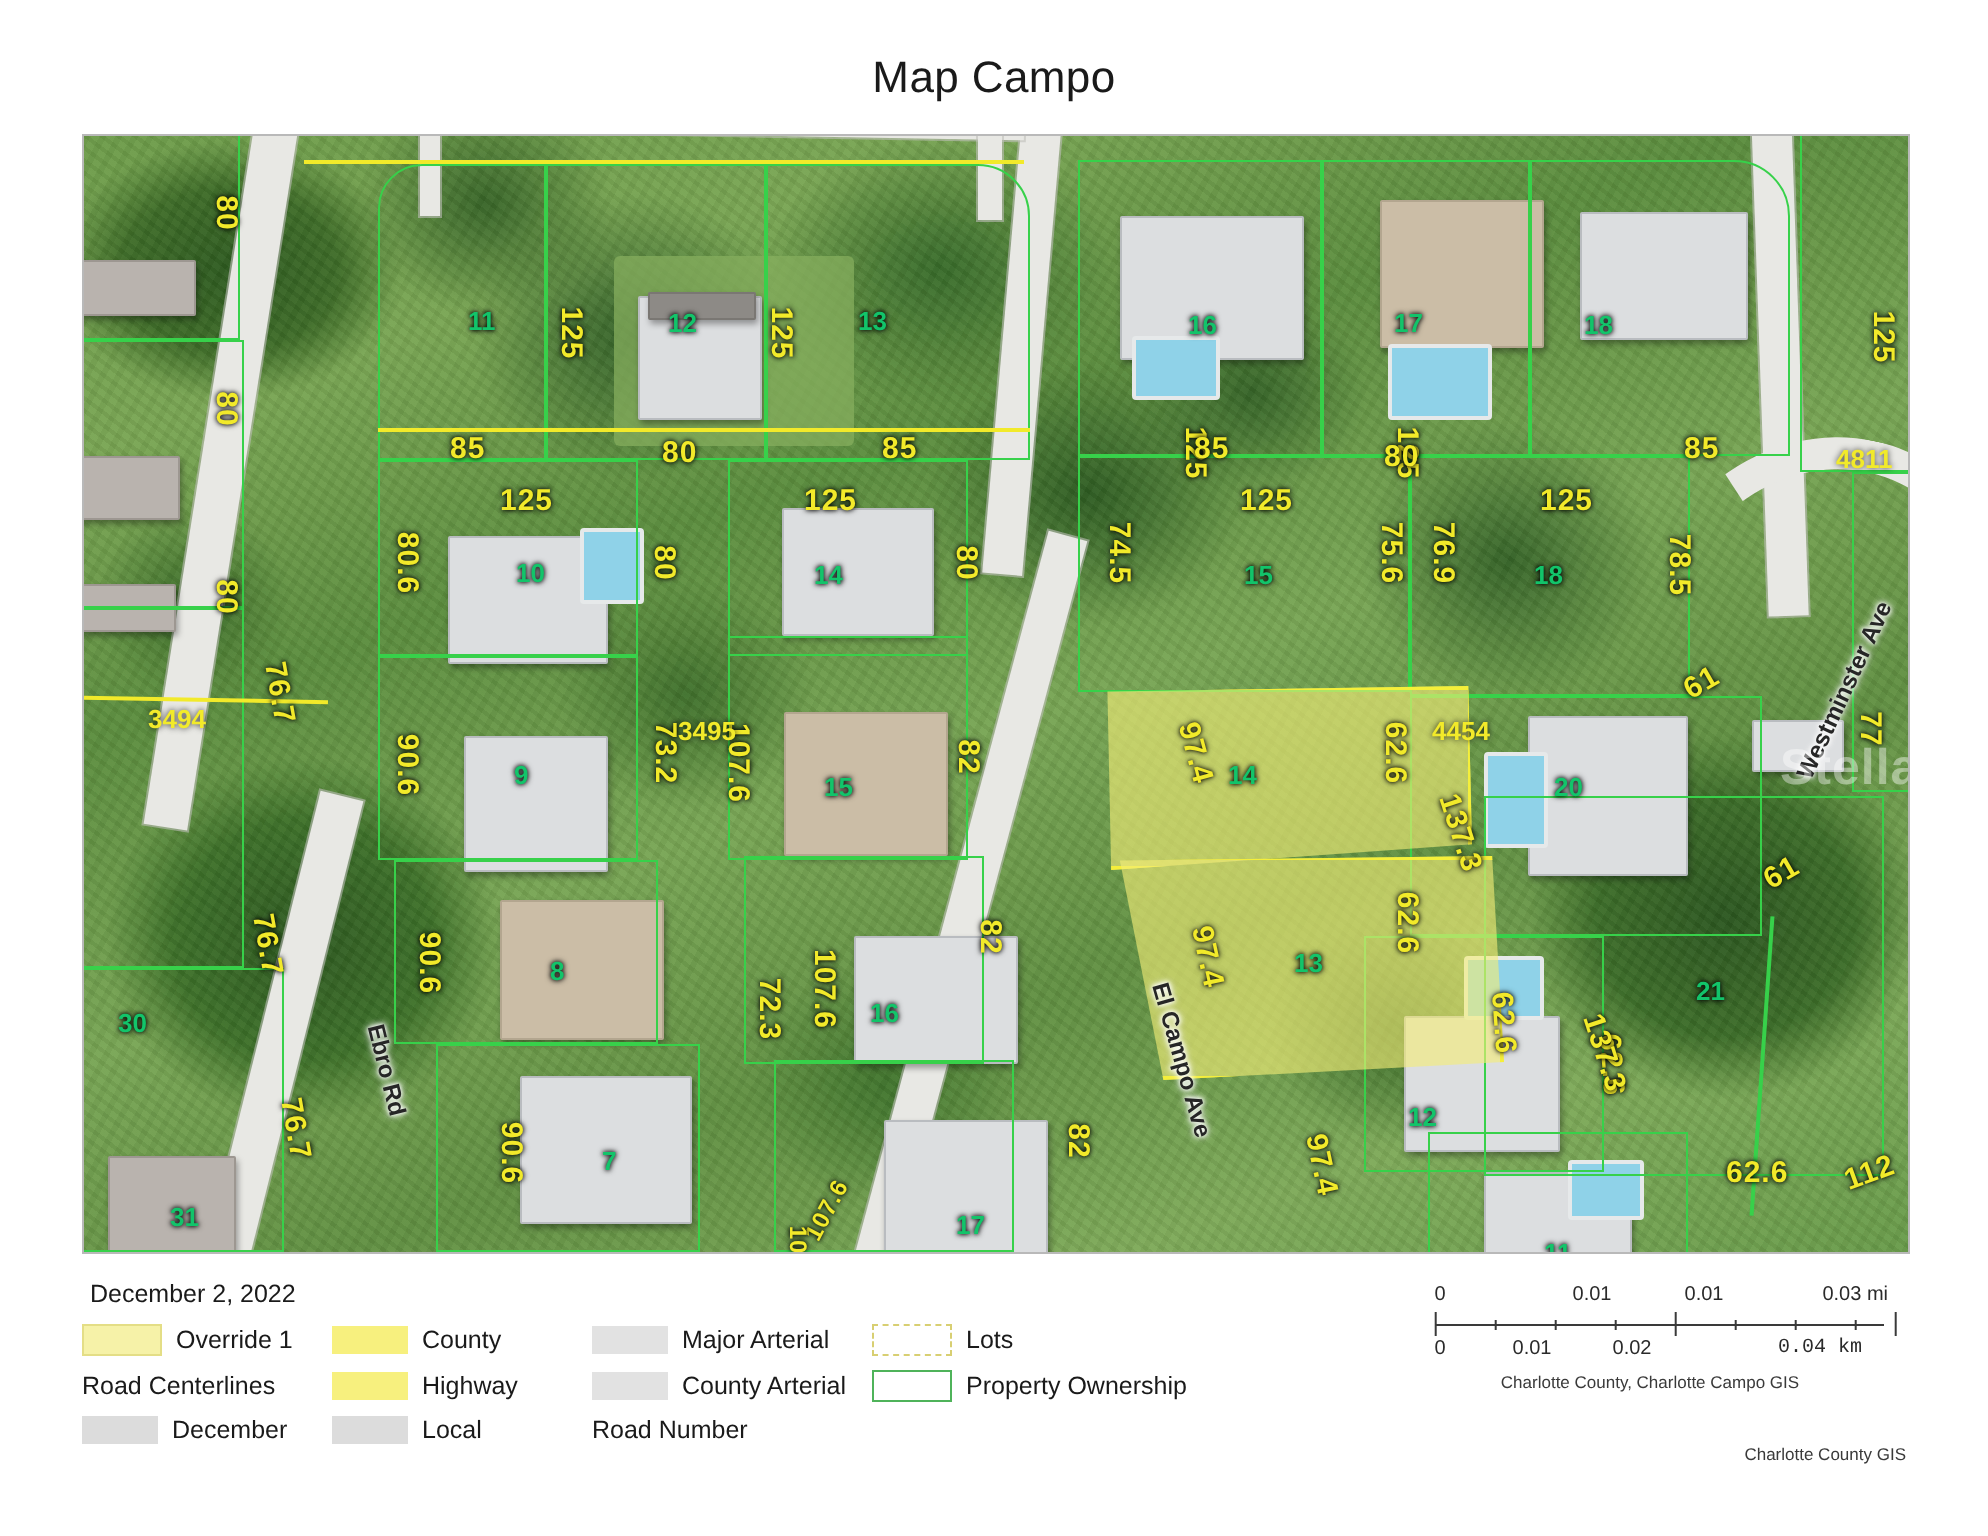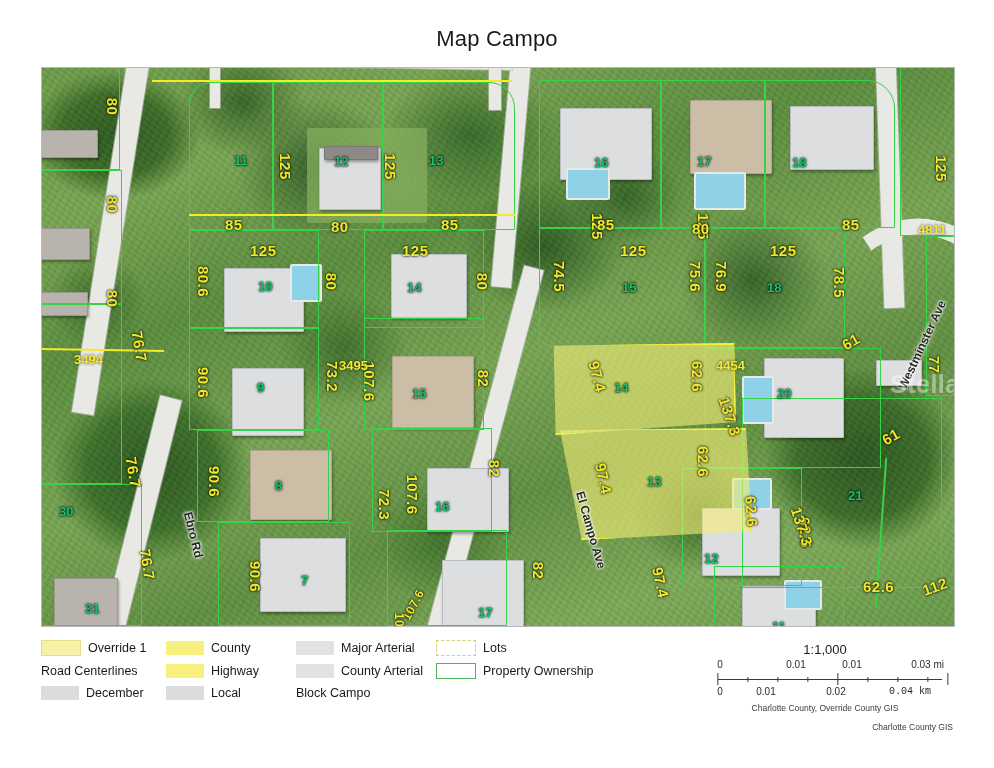--- a/index.html
+++ b/index.html
@@ -267,20 +267,21 @@
   <div class="addr" style="left:876px;top:154px;">4811</div>
 
   <div class="street" style="left:128px;top:460px;transform:rotate(76deg);">Ebro Rd</div>
   <div class="street" style="left:509px;top:455px;transform:rotate(74deg);">El Campo Ave</div>
   <div class="street" style="left:832px;top:270px;transform:rotate(-65deg);">Westminster Ave</div>
 
   <div class="watermark" style="left:848px;top:302px;">StellarMLS</div>
 </div>
 
 <div id="legend">
+  <div id="legend-date">December 2, 2022</div>
   <div class="leg-grid">
 
     <div class="leg-cell">
       <span class="sw ov"></span>
       <span>Override 1</span>
     </div>
     <div class="leg-cell">
       <span class="sw free"></span>
       <span>County</span>
     </div>
@@ -311,31 +312,30 @@
 
     <div class="leg-cell">
       <span class="sw grey2"></span>
       <span>December</span>
     </div>
     <div class="leg-cell">
       <span class="sw grey2"></span>
       <span>Local</span>
     </div>
     <div class="leg-cell">
-      <span>Block Campo</span>
+      <span>Road Number</span>
     </div>
     <div class="leg-cell">
       <span></span>
     </div>
 
   </div>
 </div>
 
 <div id="scalebar">
-  <div id="scale-ratio">1:1,000</div>
 
   <div class="sb-row">
     <span class="sb-lab" style="left:20px;">0</span>
     <span class="sb-lab" style="left:96px;">0.01</span>
     <span class="sb-lab" style="left:152px;">0.01</span>
     <span class="sb-lab r" style="left:244px;">0.03 mi</span>
   </div>
 
   <div class="sb-axis">
     <div class="sb-line"></div>
@@ -346,20 +346,20 @@
     <div class="tick maj" style="left:138px;"></div>
     <div class="tick min" style="left:168px;"></div>
     <div class="tick min" style="left:198px;"></div>
     <div class="tick min" style="left:228px;"></div>
     <div class="tick maj" style="left:248px;"></div>
   </div>
 
   <div class="sb-row">
     <span class="sb-lab" style="left:20px;">0</span>
     <span class="sb-lab" style="left:66px;">0.01</span>
-    <span class="sb-lab" style="left:136px;">0.02</span>
+    <span class="sb-lab" style="left:116px;">0.02</span>
     <span class="sb-lab" style="left:210px;font-family:Liberation Mono, monospace;">0.04 km</span>
   </div>
 
-  <div id="scale-credit">Charlotte County, Override County GIS</div>
+  <div id="scale-credit">Charlotte County, Charlotte Campo GIS</div>
 </div>
 
 <div id="gis-credit">Charlotte County GIS</div>
 
 </body></html>

